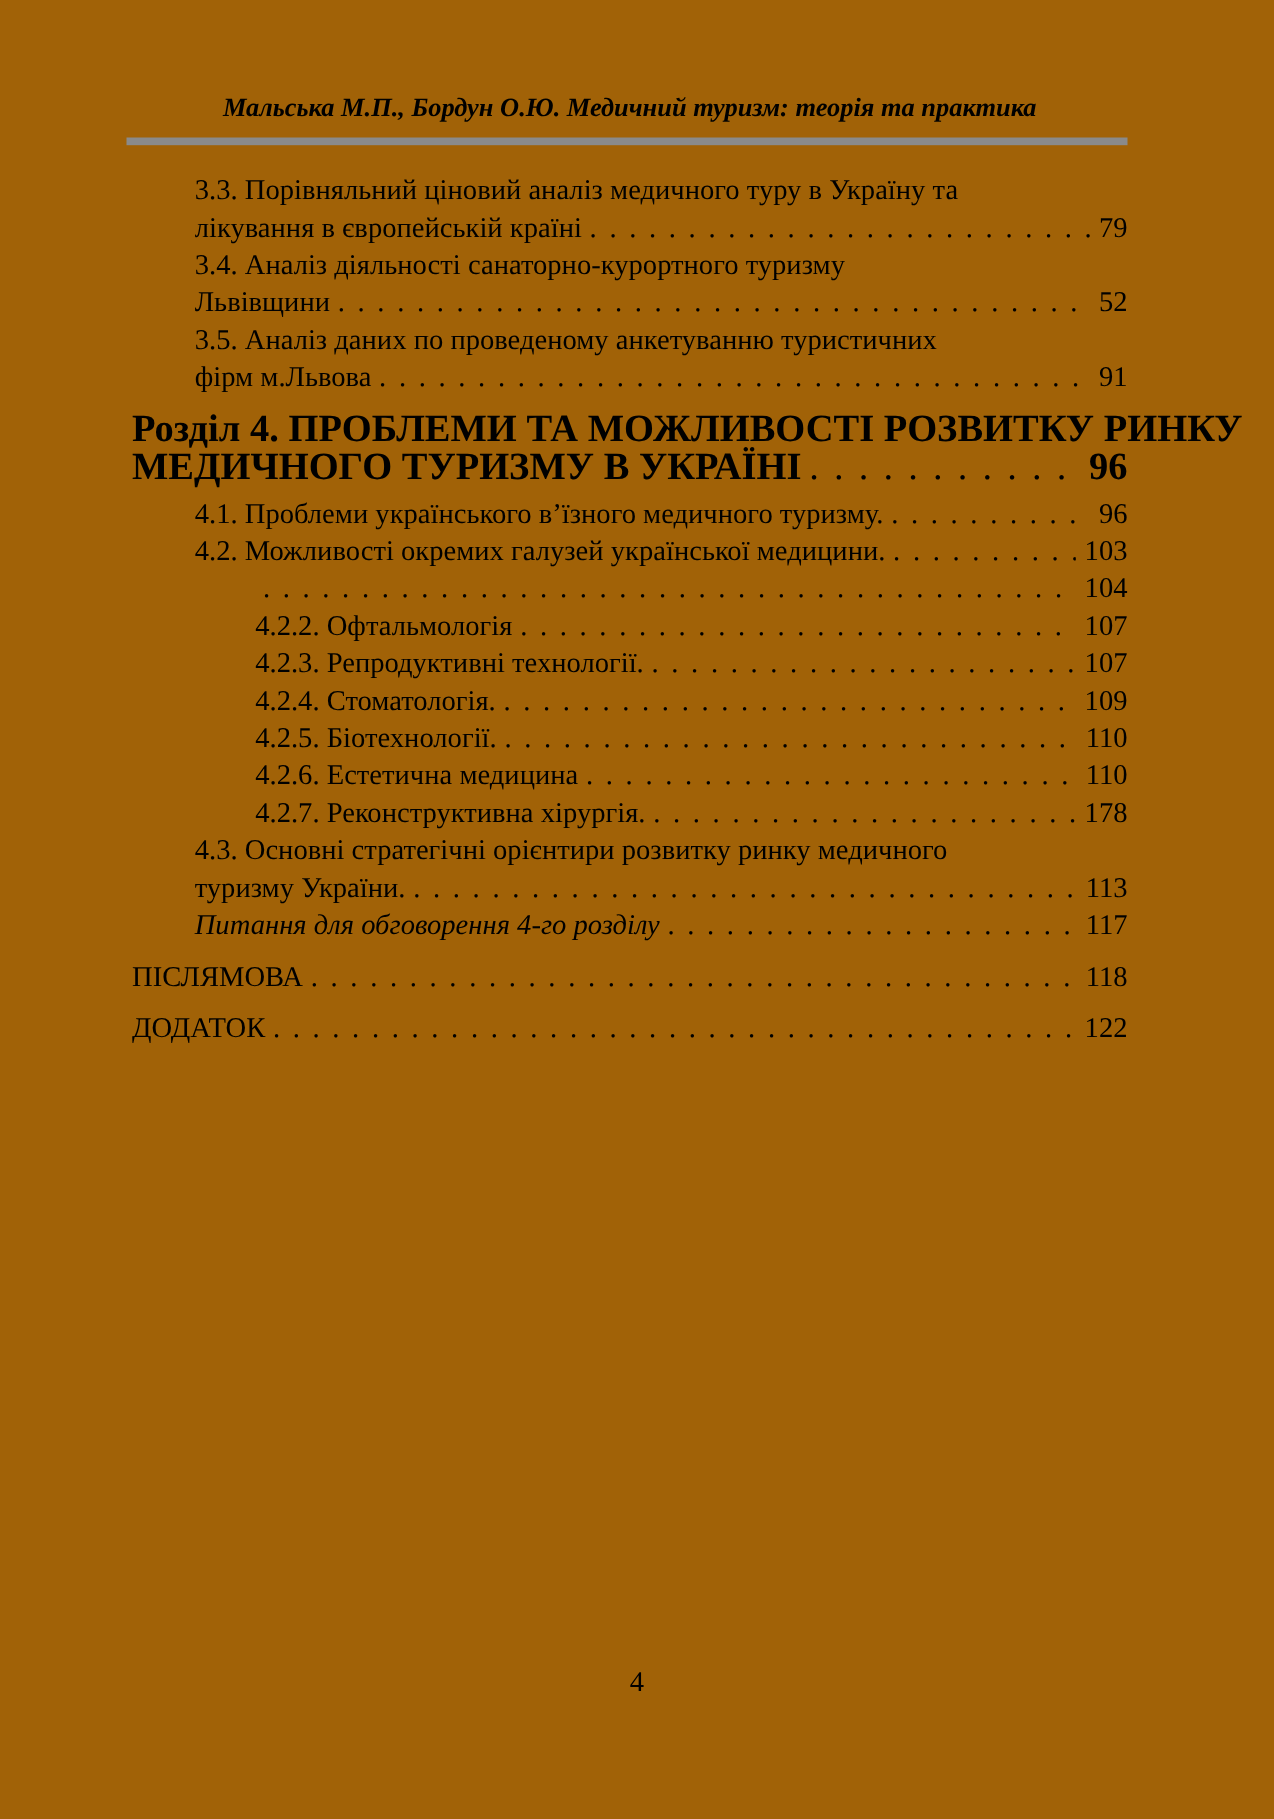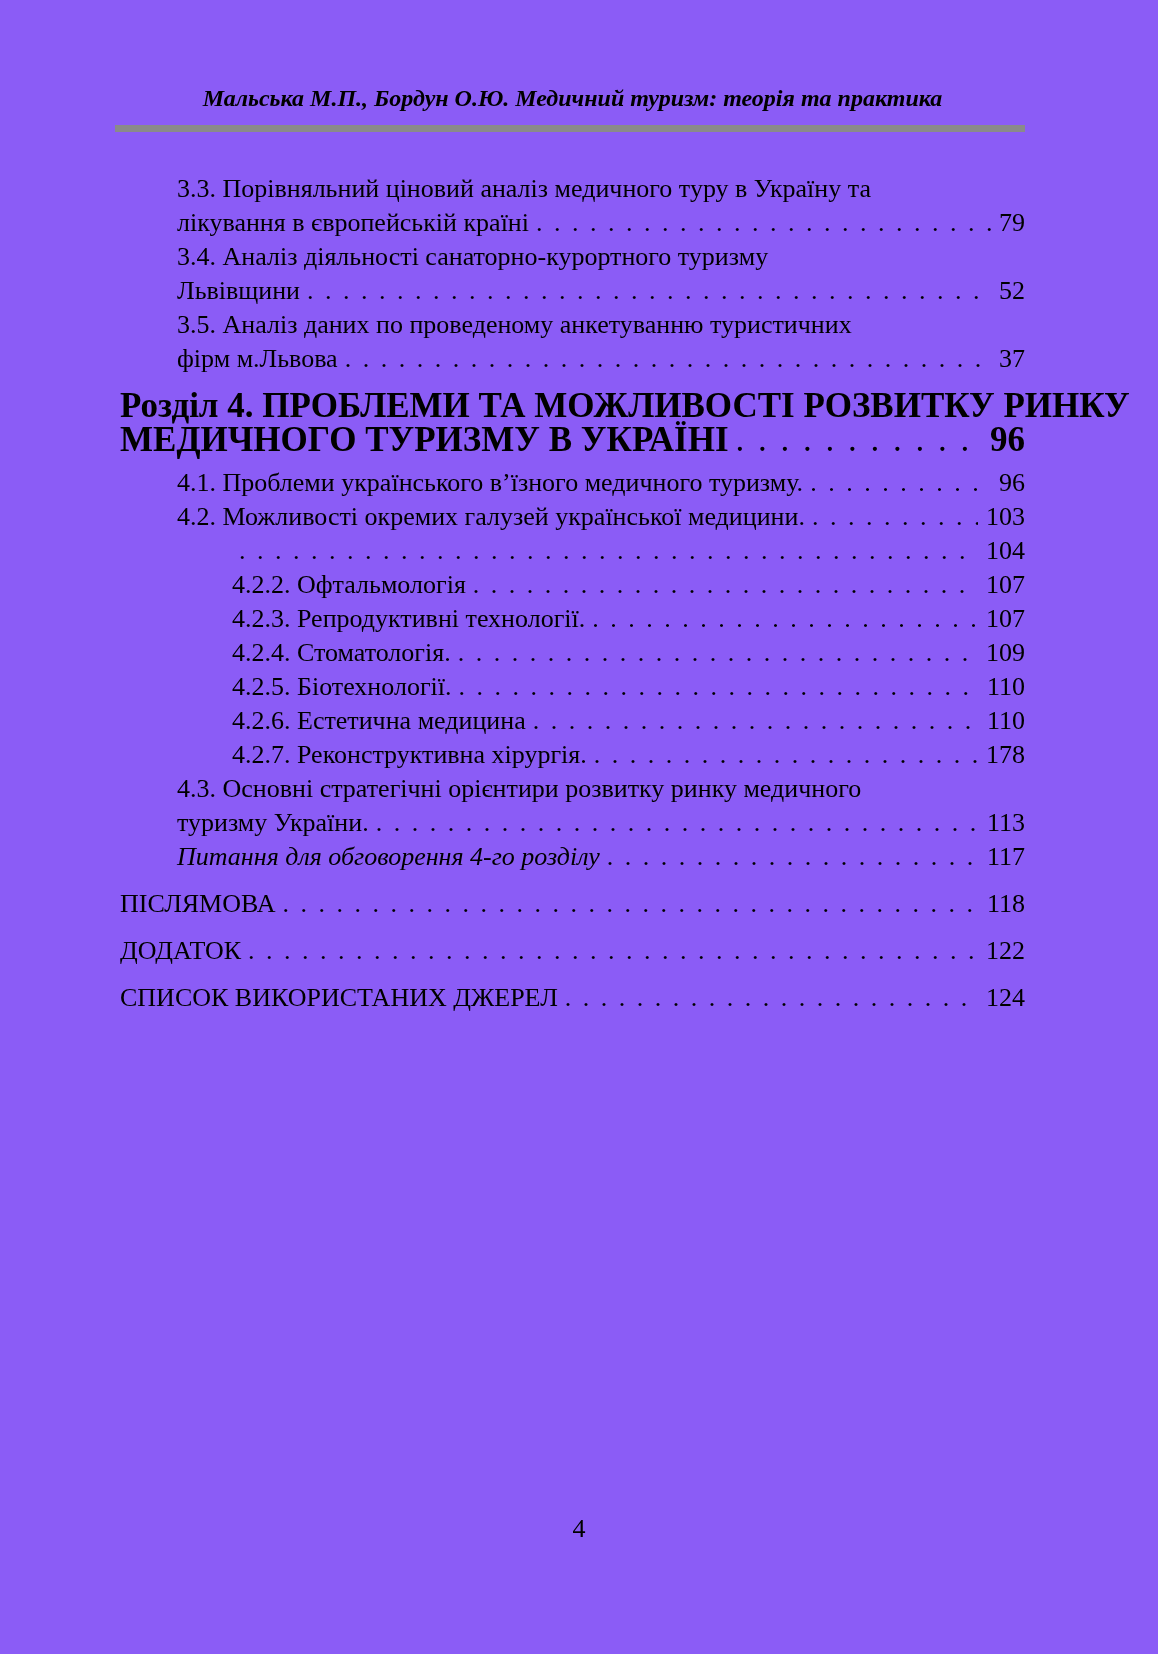--- a/index.html
+++ b/index.html
@@ -32,21 +32,21 @@
     white-space: nowrap;
   }
   .header-rule {
     height: 7px;
     margin-top: 13px;
     margin-left: -5px;
     width: calc(100% + 5px);
     border: none;
   }
   .toc {
-    margin-top: 40px;
+    margin-top: 24px;
     font-size: 26px;
   }
   .toc-entry { }
   .toc-entry.ind0 { margin-left: 0; }
   .toc-entry.ind1 { margin-left: 57px; }
   .toc-entry.ind2 { margin-left: 112px; }
   .toc-entry.italic { font-style: italic; }
   .toc-entry.bold { font-weight: bold; font-size: 35px; }
   .toc-entry.gap-before { margin-top: 13px; }
   .toc-entry.gap-after { margin-bottom: 9px; }
@@ -88,21 +88,21 @@
     left: 0;
     width: 100%;
     text-align: center;
     font-size: 26px;
     line-height: 30px;
   }
 </style>
 </head>
 <body>
 
-<div class="page" style="background: #8b5cf6; color: rgb(0, 0, 0);">
+<div class="page" style="background: #a16207; color: rgb(0, 0, 0);">
   <div class="content">
     <div class="running-header">Мальська М.П., Бордун О.Ю. Медичний туризм: теорія та практика</div>
     <div class="header-rule" style="background: rgb(138, 138, 138);"></div>
     <div class="toc">
   <div class="toc-entry ind1">
     <div class="toc-line">3.3. Порівняльний ціновий аналіз медичного туру в Україну та</div>
           <div class="toc-line last">
       <span class="toc-text">лікування в європейській країні</span>
       <span class="dots"></span>
       <span class="pagenum">79</span>
@@ -116,21 +116,21 @@
       <span class="dots"></span>
       <span class="pagenum">52</span>
     </div>
   </div>
 
   <div class="toc-entry ind1">
     <div class="toc-line">3.5. Аналіз даних по проведеному анкетуванню туристичних</div>
           <div class="toc-line last">
       <span class="toc-text">фірм м.Львова</span>
       <span class="dots"></span>
-      <span class="pagenum">37</span>
+      <span class="pagenum">91</span>
     </div>
   </div>
 
 
   <div class="toc-entry ind0 bold gap-before gap-after">
     <div class="toc-line">Розділ 4. ПРОБЛЕМИ ТА МОЖЛИВОСТІ РОЗВИТКУ РИНКУ</div>
           <div class="toc-line last">
       <span class="toc-text">МЕДИЧНОГО ТУРИЗМУ В УКРАЇНІ</span>
       <span class="dots"></span>
       <span class="pagenum">96</span>
@@ -235,23 +235,16 @@
   </div>
 
   <div class="toc-entry ind0 gap-before">
     <div class="toc-line last">
       <span class="toc-text">ДОДАТОК</span>
       <span class="dots"></span>
       <span class="pagenum">122</span>
     </div>
   </div>
 
-  <div class="toc-entry ind0 gap-before">
-    <div class="toc-line last">
-      <span class="toc-text">СПИСОК ВИКОРИСТАНИХ ДЖЕРЕЛ</span>
-      <span class="dots"></span>
-      <span class="pagenum">124</span>
-    </div>
-  </div>
 </div>
   </div>
   <div class="folio">4</div>
 </div>
 
 </body></html>

